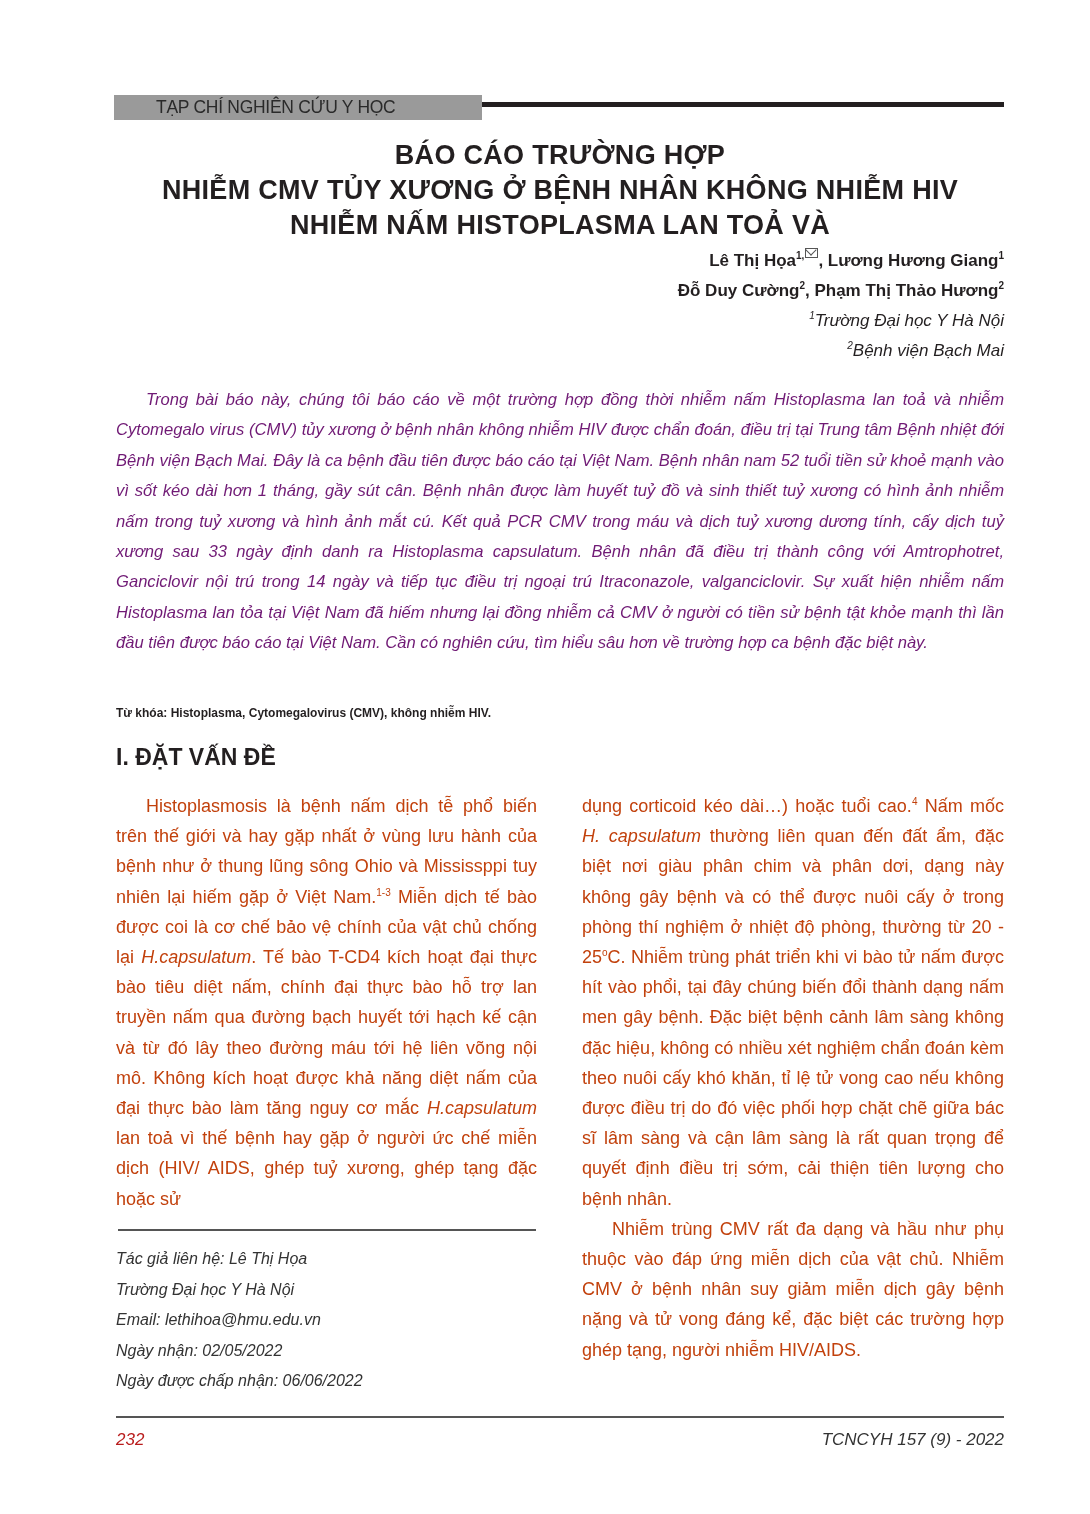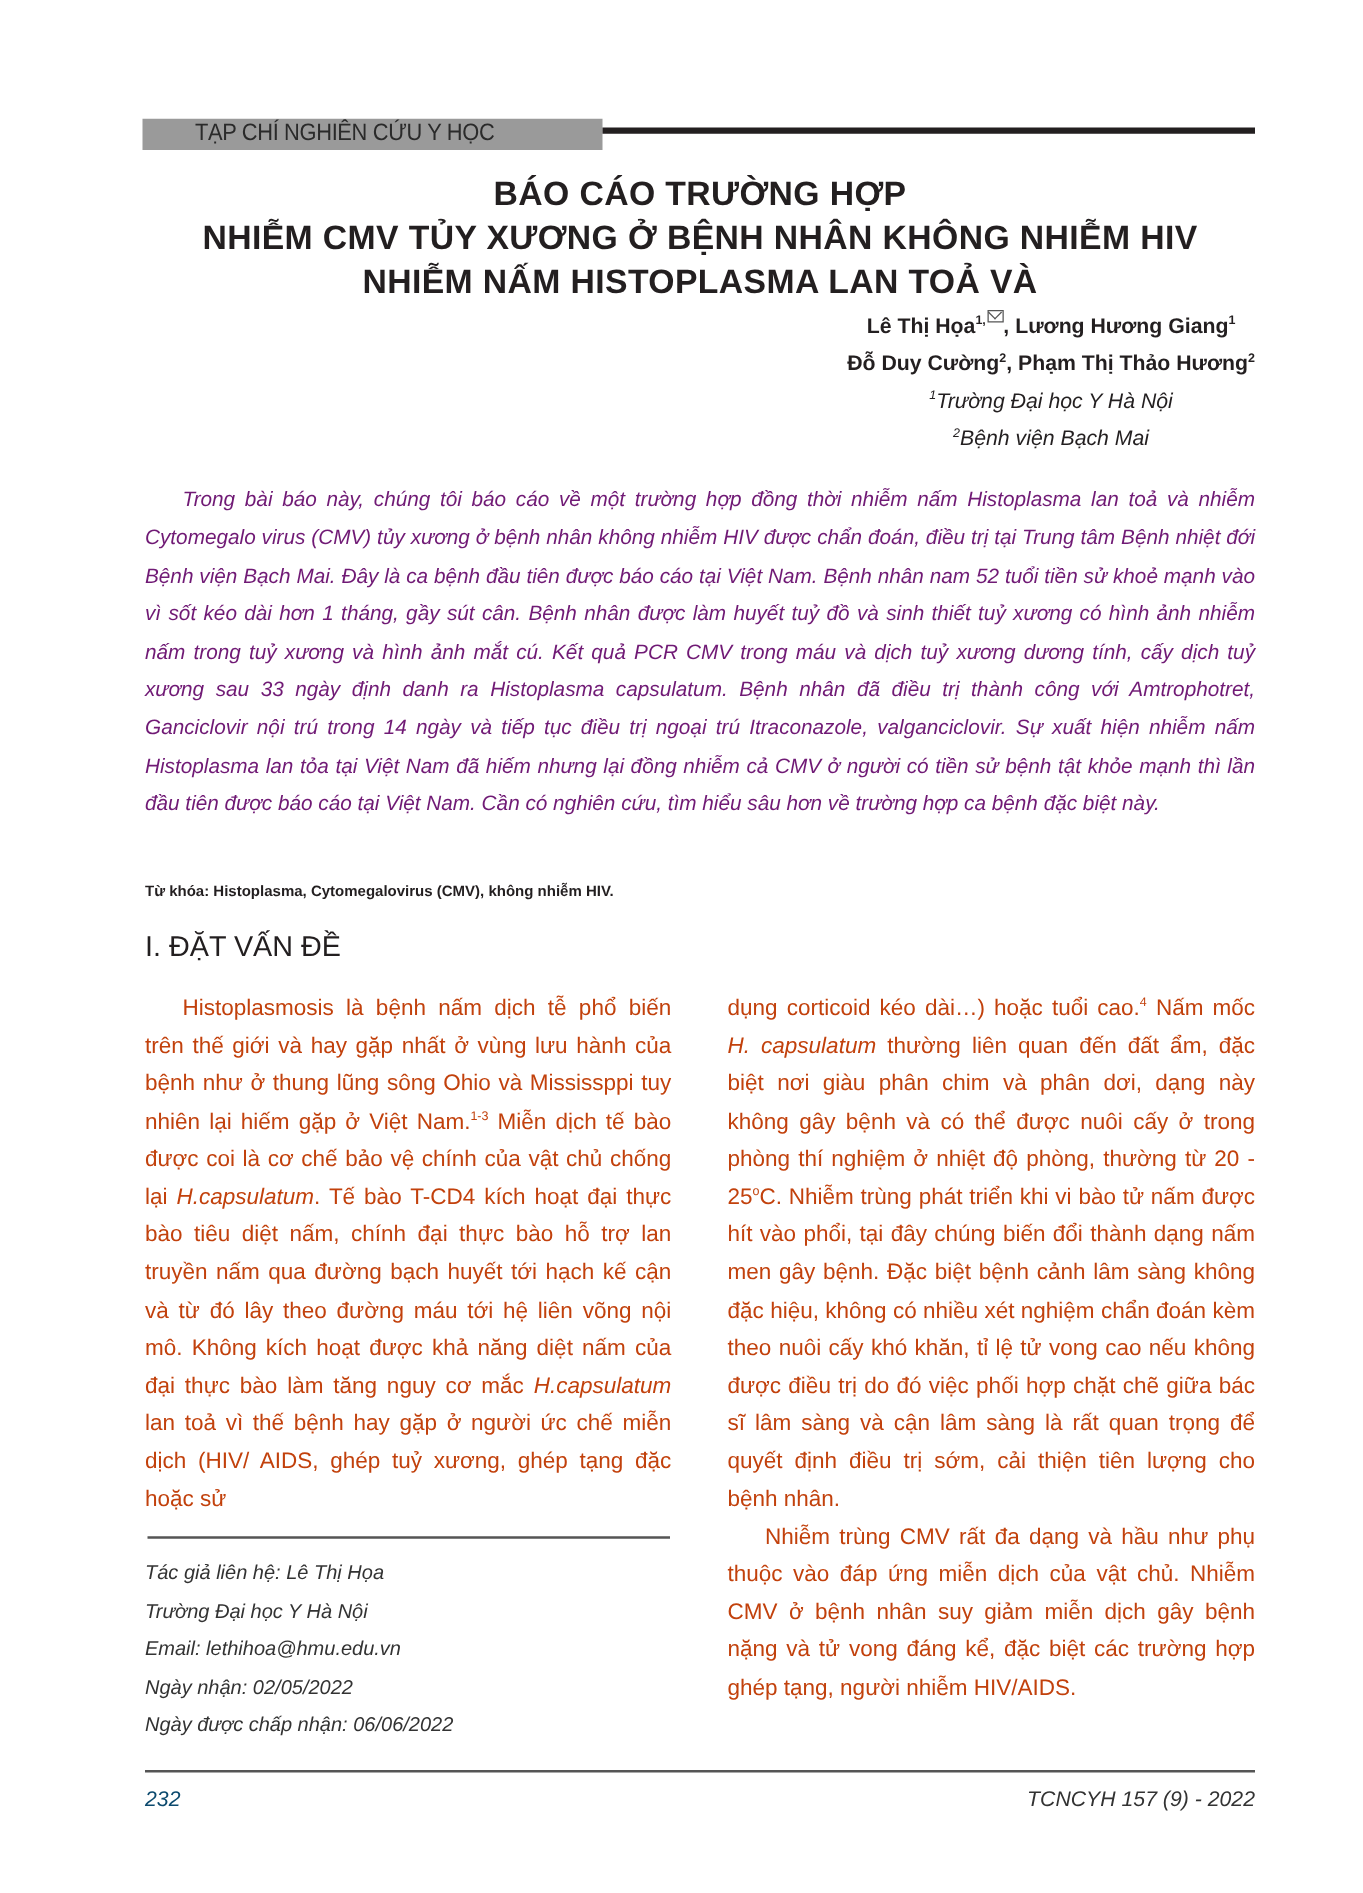--- a/index.html
+++ b/index.html
@@ -9,47 +9,47 @@
                 background: #9a9a9a; }
   .header-text { position: absolute; left: 156px; top: 96px; font-size: 19px; color: #2a2a2a;
                  letter-spacing: -0.3px; white-space: nowrap; font-family: "Liberation Sans Narrow","Liberation Sans", sans-serif; transform: scaleX(0.92); transform-origin: left; }
   .header-line { position: absolute; left: 482px; top: 102px; width: 522px; height: 5px; background: #231f20; }
 
   .title { position: absolute; left: 110px; width: 900px; top: 138px; text-align: center;
            font-weight: bold; font-size: 27px; line-height: 35px; color: #231f20;
            letter-spacing: 0.3px; }
   .title div { white-space: nowrap; }
 
-  .authors { position: absolute; right: 86px; top: 246px; text-align: center; }
+  .authors { position: absolute; right: 86px; top: 246px; text-align: right; }
   .authors .line { font-size: 17px; font-weight: bold; line-height: 30px; white-space: nowrap; }
   .authors .aff { font-size: 17px; font-style: italic; line-height: 30px; white-space: nowrap; }
   sup { font-size: 10px; vertical-align: super; line-height: 0; }
   .mail-icon { display: inline-block; width: 11px; height: 8px; border: 1px solid #555; position: relative; vertical-align: 8px; margin-left: 1px; }
   .mail-icon::before { content: ""; position: absolute; left: 1px; top: -3px; width: 7px; height: 7px; border-right: 1px solid #555; border-bottom: 1px solid #555; transform: rotate(45deg); }
 
   .abstract { position: absolute; left: 116px; top: 385px; width: 888px; font-size: 16.6px;
               font-style: italic; line-height: 30.4px; text-align: justify; color: #701a75; }
   .abstract p { margin: 0; text-indent: 30px; }
 
   .keywords { position: absolute; left: 116px; top: 706px; font-size: 12px; font-weight: bold; white-space: nowrap; }
-  .section-heading { position: absolute; left: 116px; top: 744px; font-size: 23px; font-weight: normal; white-space: nowrap; }
+  .section-heading { position: absolute; left: 116px; top: 744px; font-size: 23px; font-weight: bold; white-space: nowrap; }
 
   .col { position: absolute; font-size: 18px; line-height: 30.2px; text-align: justify; color: #c2410c; }
   .col p { margin: 0; }
   .col .indent { text-indent: 30px; }
   .col-left { left: 116px; top: 791px; width: 421px; }
   .col-right { left: 582px; top: 791px; width: 422px; }
   .col-right .p2 { margin-top: 0; }
 
   .footnote-rule { position: absolute; left: 118px; top: 1229px; width: 418px; height: 2px; background: #555; }
   .footnotes { position: absolute; left: 116px; top: 1244px; font-size: 16px; font-style: italic; line-height: 30.5px; color: #333; }
   .footnotes div { white-space: nowrap; font-style: italic; }
 
   .footer-rule { position: absolute; left: 116px; top: 1416px; width: 888px; height: 2px; background: #555; }
-  .page-number { position: absolute; left: 116px; top: 1430px; font-size: 17px; font-style: italic; color: #0c4a6e; }
+  .page-number { position: absolute; left: 116px; top: 1430px; font-size: 17px; font-style: italic; color: #b91c1c; }
   .journal-ref { position: absolute; right: 86px; top: 1430px; font-size: 17px; font-style: italic; color: #333; text-align: center; }
 </style>
 </head>
 <body>
 
 <div class="header-bar"></div>
 <div class="header-text">TẠP CHÍ NGHIÊN CỨU Y HỌC</div>
 <div class="header-line"></div>
 
 <div class="title">

